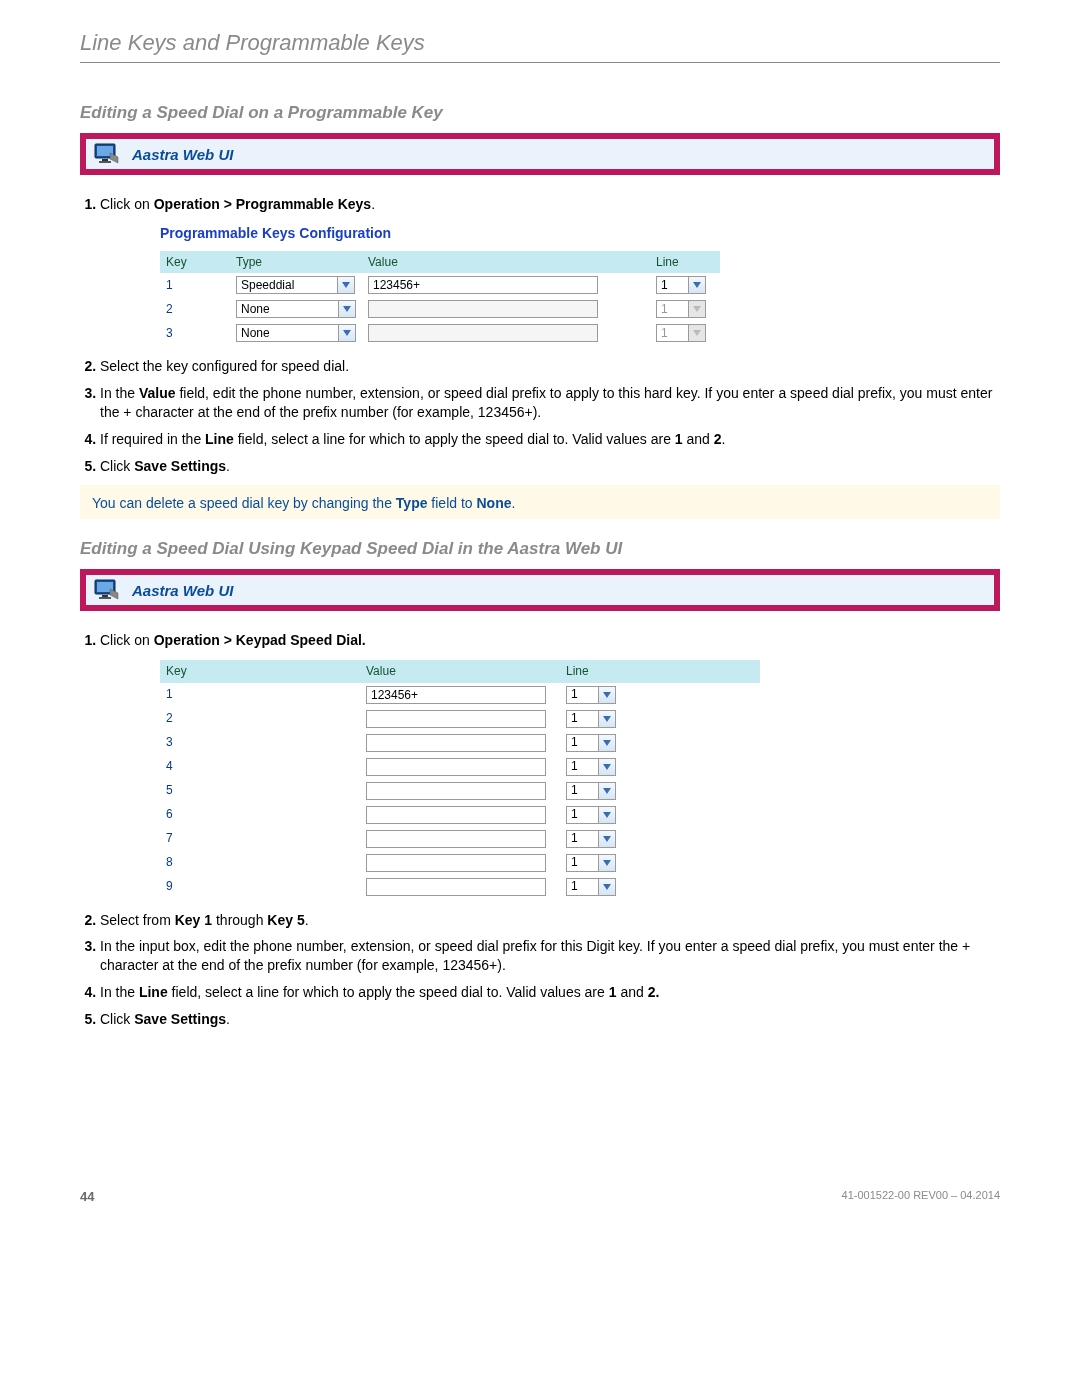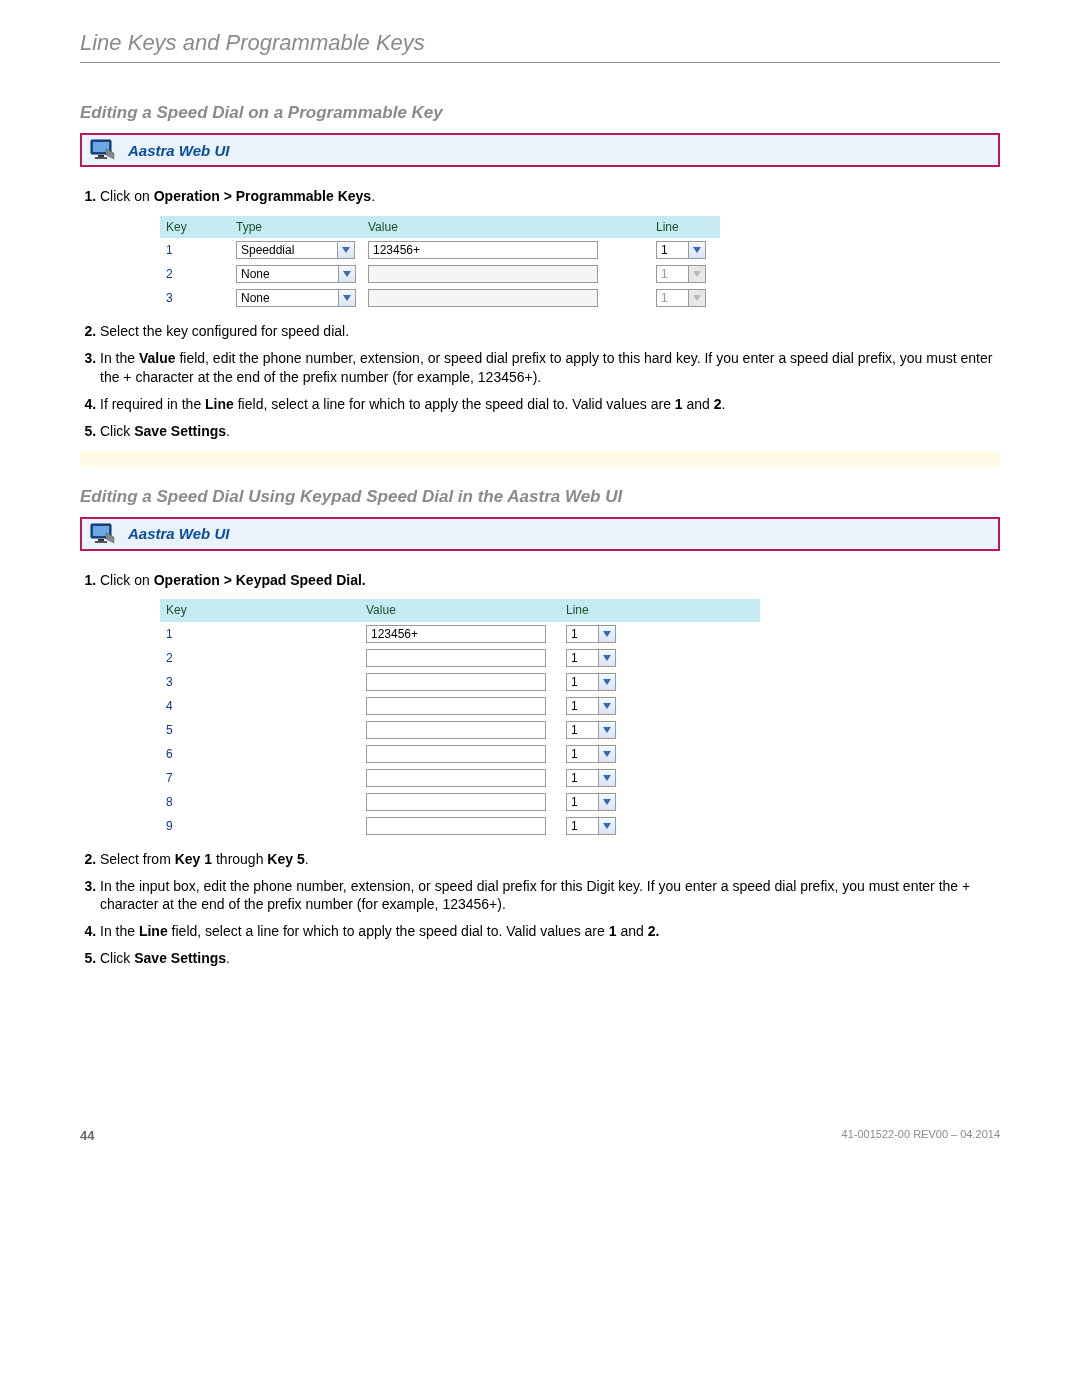--- a/index.html
+++ b/index.html
@@ -20,21 +20,21 @@
     margin-bottom: 40px;
   }
   .section-title {
     color: #8a8a8a;
     font-style: italic;
     font-weight: bold;
     font-size: 17px;
     margin: 18px 0 10px 0;
   }
   .webui-bar {
-    border: 2px solid #be185d;
+    border: 6px solid #be185d;
     background: #eaf3fb;
     display: flex;
     align-items: center;
     padding: 4px 8px;
     margin-bottom: 10px;
   }
   .webui-bar .icon {
     width: 26px;
     height: 22px;
     margin-right: 12px;
@@ -166,20 +166,21 @@
     </svg>
   </span>
   <span class="label">Aastra Web UI</span>
 </div>
 
 <ol class="steps">
   <li>
     <span>Click on </span><span class="bold">Operation &gt; Programmable Keys</span><span>.</span>
 
     <div class="ui-shot">
+      <div class="ui-title">Programmable Keys Configuration</div>
       <table class="ui-table">
         <colgroup>
             <col style="width:70px">
             <col style="width:130px">
             <col>
             <col style="width:70px">
           </colgroup>
         <thead>
             <tr>
           <th>Key</th>
@@ -259,20 +260,23 @@
   </li>
   <li>
     <span>If required in the </span><span class="bold">Line</span><span> field, select a line for which to apply the speed dial to. Valid values are </span><span class="bold">1</span><span> and </span><span class="bold">2</span><span>.</span>
   </li>
   <li>
     <span>Click </span><span class="bold">Save Settings</span><span>.</span>
   </li>
 </ol>
 
 <div class="note-box">
+  <div class="note-body">
+    <span>You can delete a speed dial key by changing the </span><span class="bold">Type</span><span> field to </span><span class="bold">None</span><span>.</span>
+  </div>
 </div>
 
 <div class="section-title">Editing a Speed Dial Using Keypad Speed Dial in the Aastra Web UI</div>
 
 <div class="webui-bar">
   <span class="icon">
     <svg width="26" height="22" viewBox="0 0 26 22">
       <rect x="1" y="1" width="20" height="14" rx="1" fill="#1a4d8f" stroke="#0a2a55"></rect>
       <rect x="3" y="3" width="16" height="10" fill="#6aa8e6"></rect>
       <rect x="8" y="16" width="6" height="2" fill="#333"></rect>

